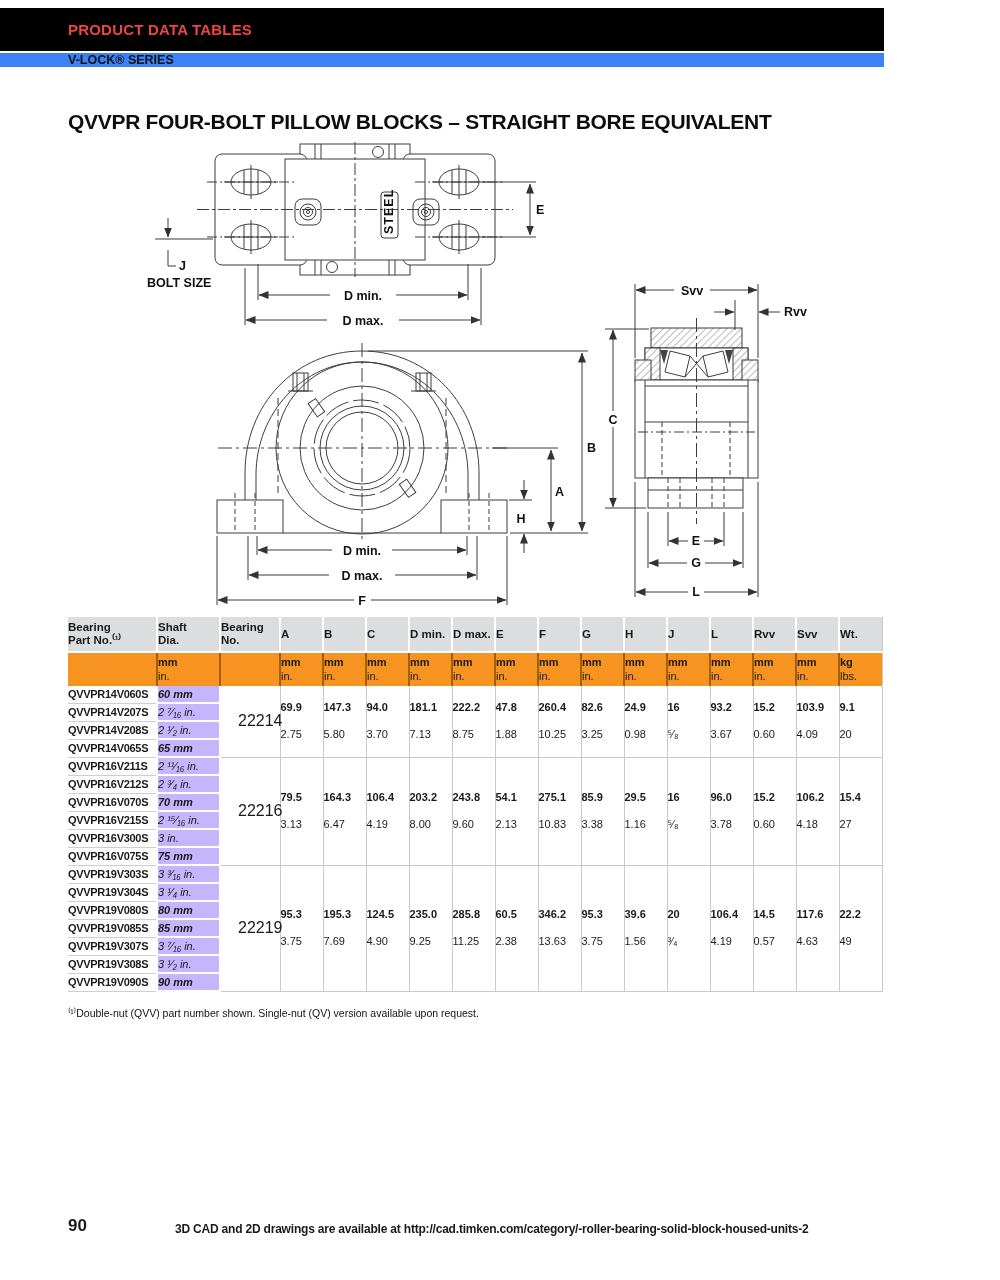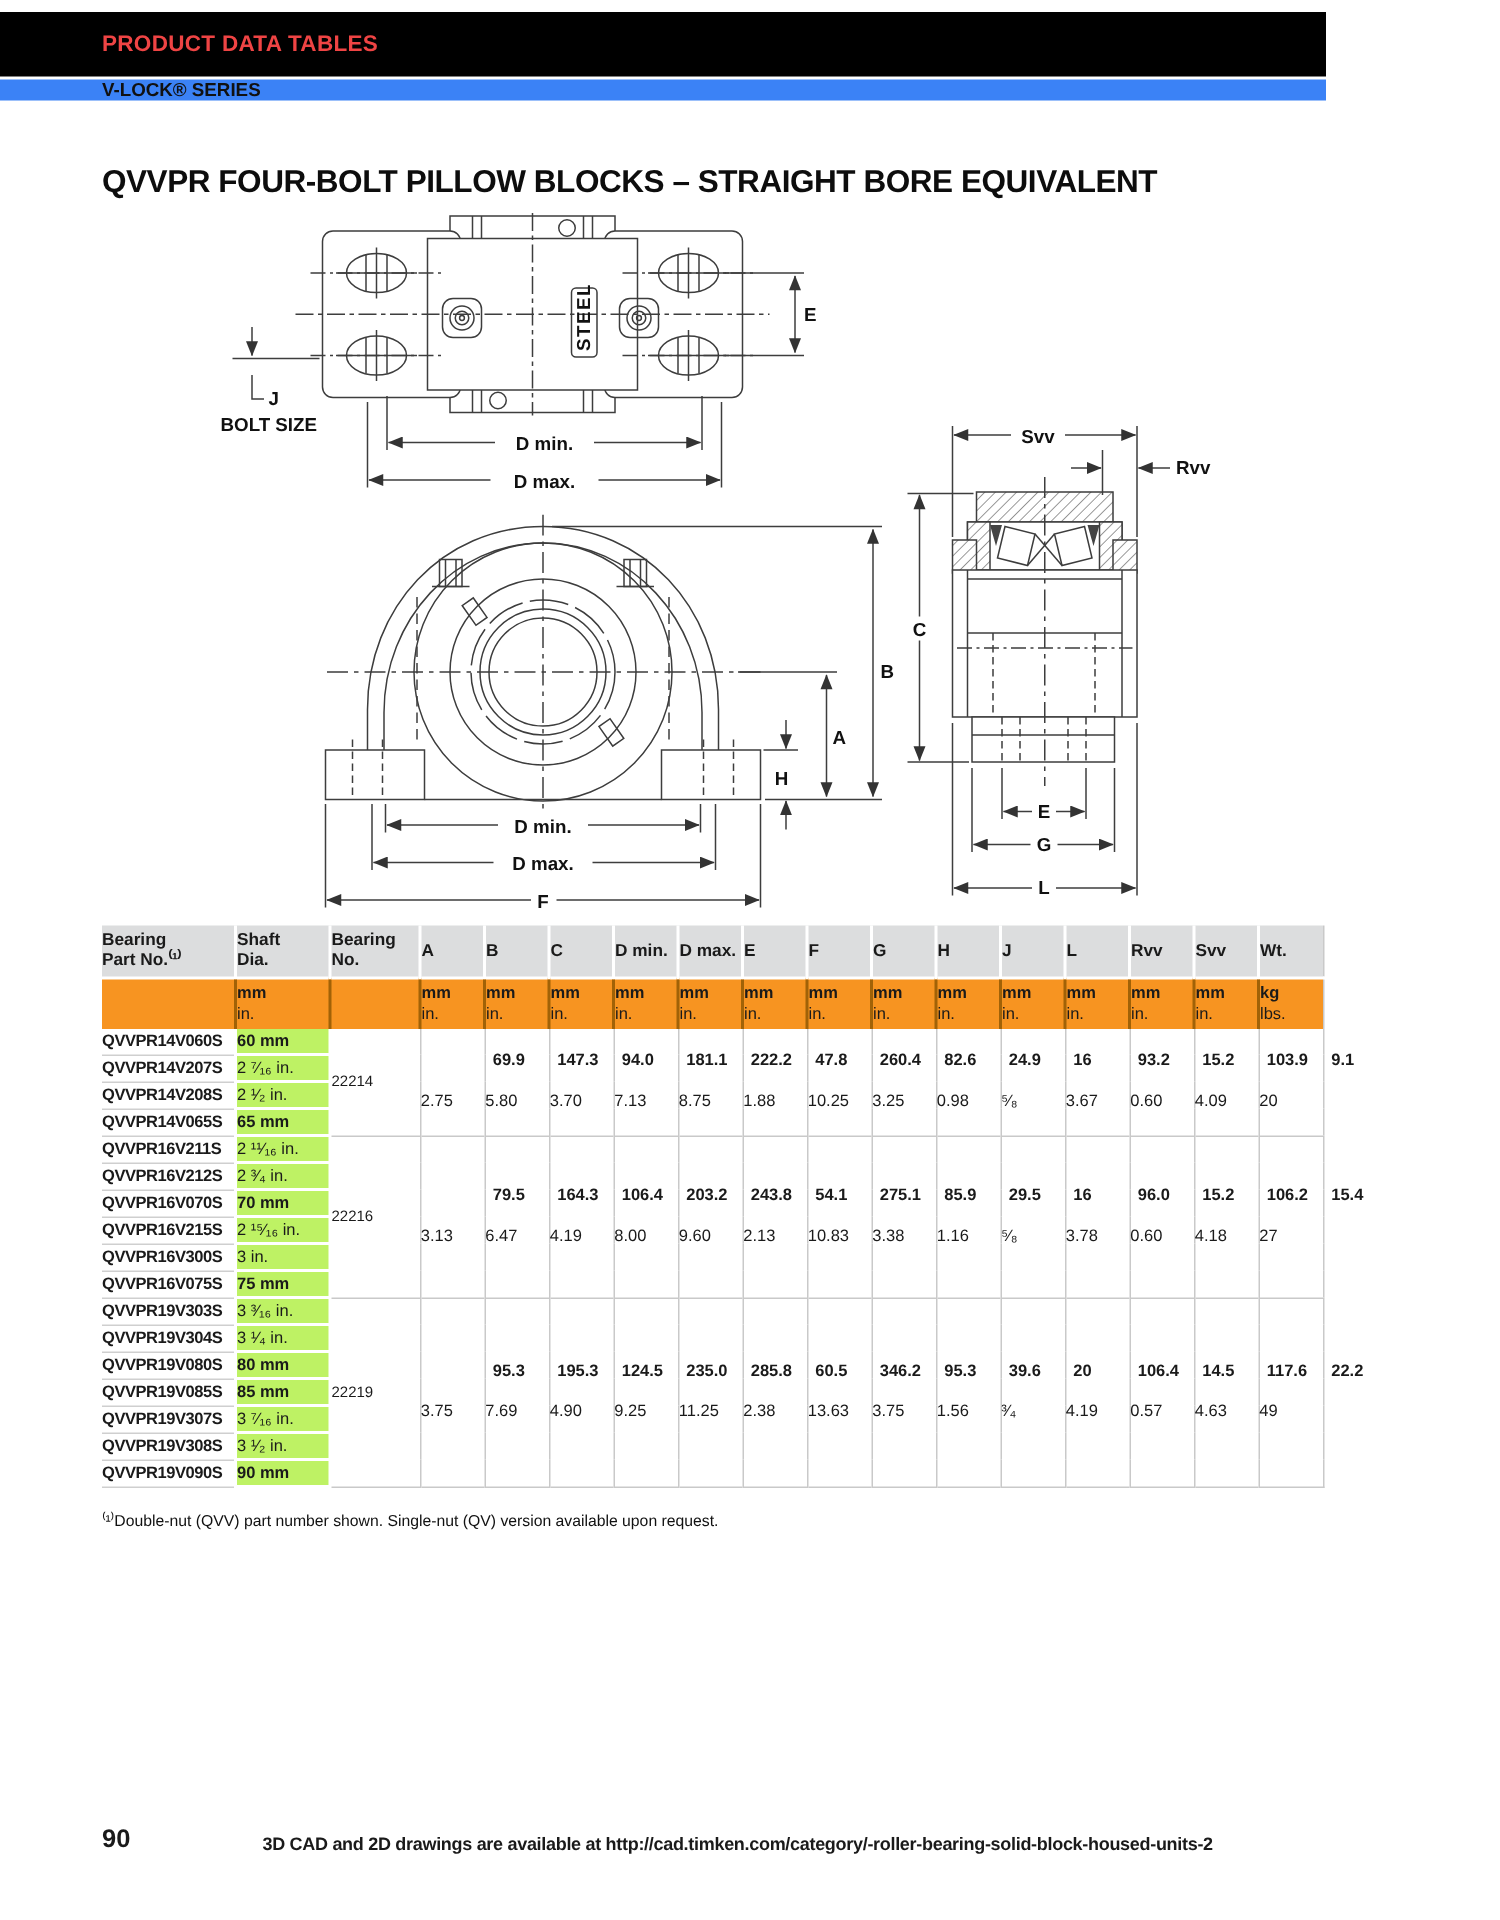--- a/index.html
+++ b/index.html
@@ -22,26 +22,26 @@
   col.c-part{width:89px;} col.c-shaft{width:63px;} col.c-bear{width:60px;} col.c-dim{width:43px;}
   tr.names th{background:#dcddde;height:34px;font-weight:bold;font-size:11.5px;line-height:13px;
               border-left:2px solid #fff;vertical-align:middle;padding:0;}
   tr.names th:first-child{border-left:none;}
   tr.units th{background:#f79421;height:33px;font-size:11px;line-height:13.5px;
               border-left:2px solid #a16207;border-top:2px solid #fff;vertical-align:middle;padding:0;}
   tr.units th:first-child{border-left:none;}
   .u-top{font-weight:bold;} .u-bot{font-weight:normal;}
   tbody td{height:16px;padding:0;vertical-align:middle;}
   td.part{font-weight:bold;letter-spacing:-.3px;background:#fff;border-bottom:1px solid #cfcfcf;}
-  td.shaft{background:#bef264;border-bottom:2px solid #fff;border-left:2px solid #fff;
-           border-right:2px solid #fff;font-weight:normal;}
+  td.shaft{background:#c4b5fd;border-bottom:2px solid #fff;border-left:2px solid #fff;
+           border-right:2px solid #fff;font-weight:normal;font-style:italic;}
   td.shaft.metric{font-weight:bold;}
-  td.bearing{font-size:10px;font-weight:normal;border-left:1px solid #c9c9c9;background:#fff;}
+  td.bearing{font-size:16px;font-weight:normal;border-left:1px solid #c9c9c9;background:#fff;padding-left:17px;}
   td.dim{border-left:1px solid #c9c9c9;background:#fff;line-height:13.5px;}
-  td.dim .mmv{font-weight:bold;padding-left:48px;}
+  td.dim .mmv{font-weight:bold;}
   td.dim .inv{font-weight:normal;margin-top:14px;}
   tr.group-sep td{border-top:1px solid #c9c9c9;}
   .footnote{position:absolute;left:68px;top:1006px;font-size:10.5px;color:#111;}
   .page-num{position:absolute;left:68px;top:1216px;font-size:17px;font-weight:bold;}
   .footer-note{position:absolute;left:175px;top:1222px;font-size:12px;font-weight:bold;letter-spacing:-.2px;}
 </style>
 </head>
 <body>
 
 <div class="page">

